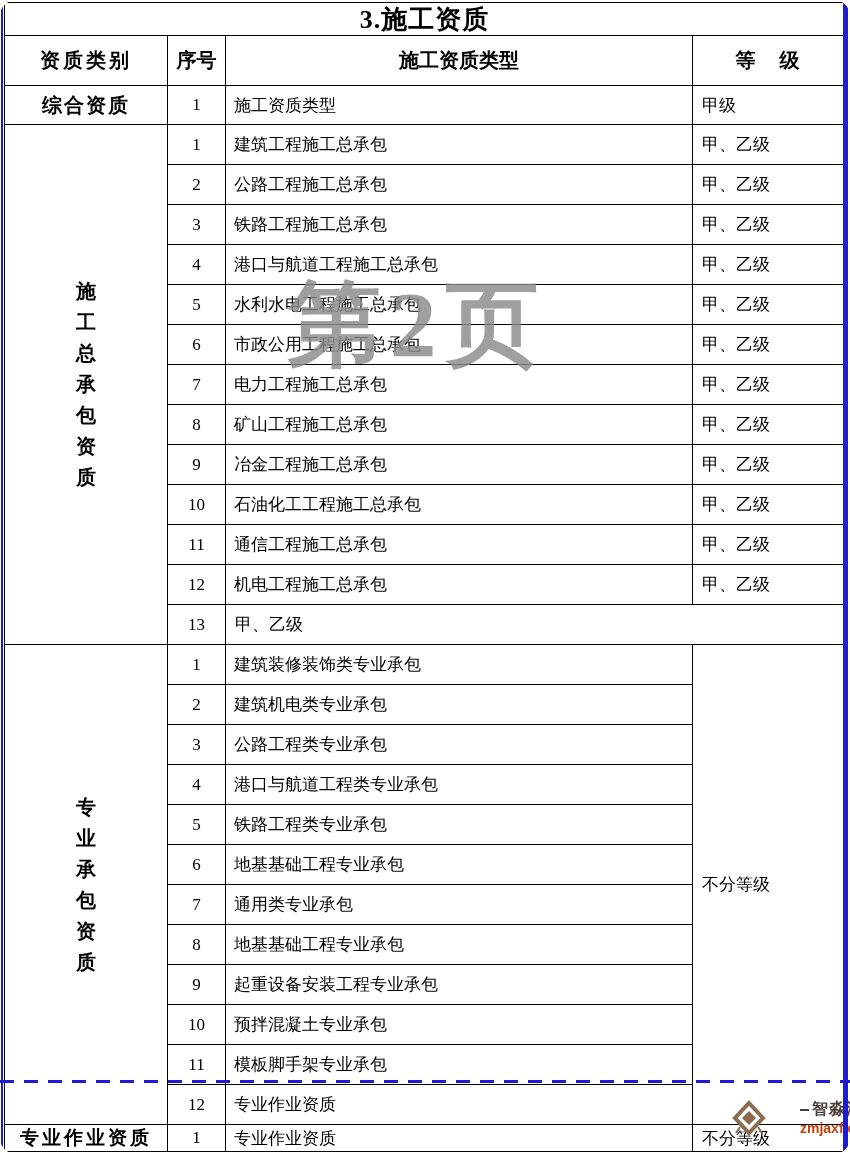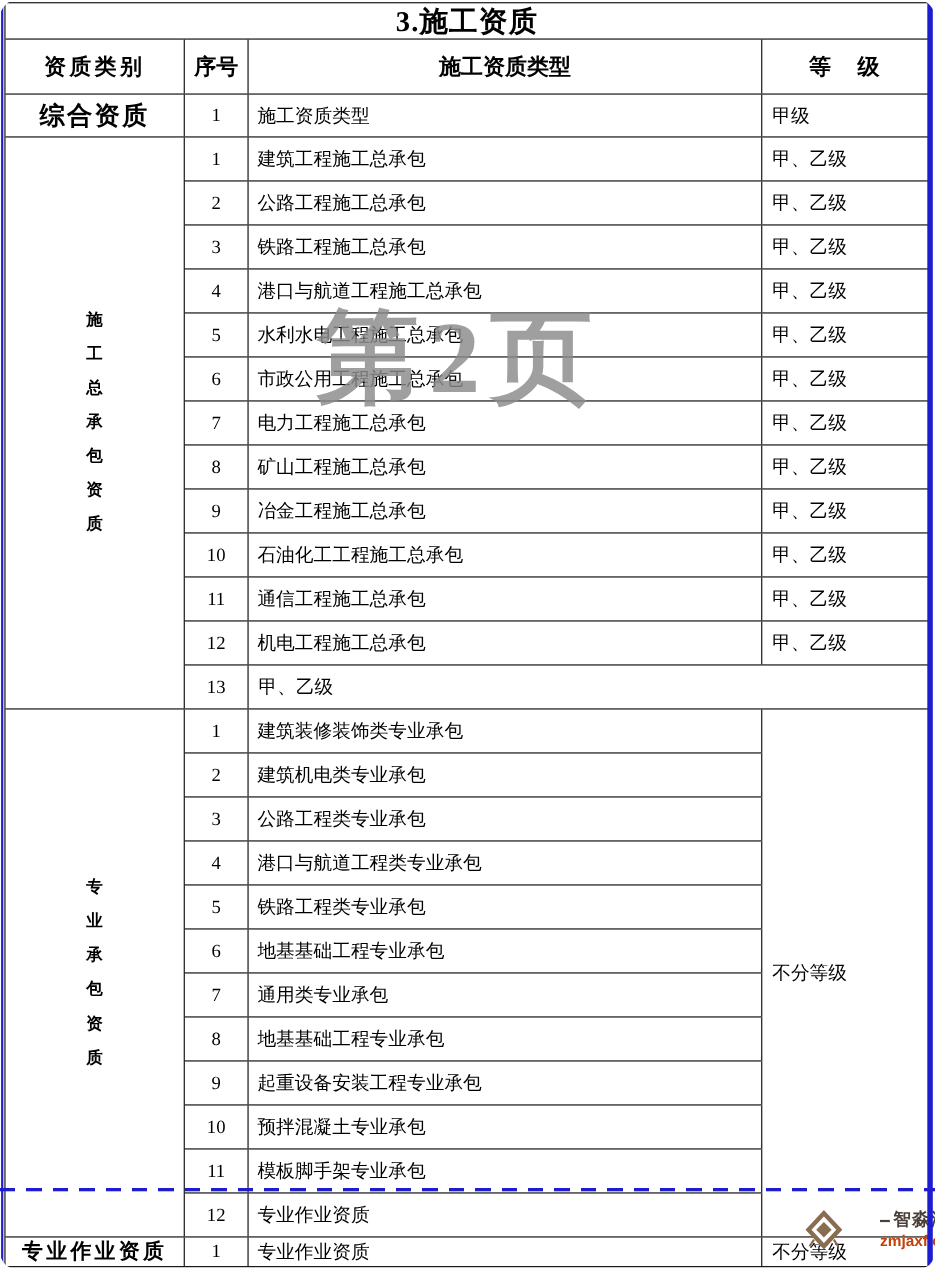--- a/index.html
+++ b/index.html
@@ -31,31 +31,31 @@
   .title-row { height: 33px; justify-content: center; align-items: center;
                font-size: 26px; font-weight: bold; letter-spacing: 1px; }
   .header-row { height: 50px; font-weight: bold; font-size: 20px; }
   .header-row .c { justify-content: center; padding-left: 0; }
   .header-row .c-cat { letter-spacing: 3px; }
   .header-row .c-grade { letter-spacing: 2px; }
 
   .r { height: 40px; }
   .body-text { font-size: 17px; }
   .num { font-size: 17px; }
-  .cat-label { font-weight: bold; font-size: 23px; letter-spacing: 2px; }
+  .cat-label { font-weight: bold; font-size: 20px; letter-spacing: 2px; }
 
   .section { display: flex; border-bottom: 1px solid #000; }
   .sec-rows { display: flex; flex-direction: column; width: 525px; }
   .sec-rows .r { display: flex; border-bottom: 1px solid #000; }
   .sec-rows .r:last-child { border-bottom: none; height: 39px; }
   .sec-rows .c-type { border-right: none; }
   .sec-rows-wrap .c-type { border-right: 1px solid #000; }
 
   .vert-label {
-    width: 24px; font-size: 15px; line-height: 31px; font-weight: bold;
+    width: 24px; font-size: 20px; line-height: 31px; font-weight: bold;
     word-break: break-all; line-break: anywhere; text-align: center;
   }
 
   .comp-row { height: 38px; }
   .last-row { height: 26px; border-bottom: none; align-items: flex-start; }
   .last-row .c { height: 100%; align-items: center; }
 
   .watermark {
     position: absolute; left: 288px; top: 262px; z-index: 5;
     font-size: 93px; font-weight: bold; letter-spacing: 9px;

